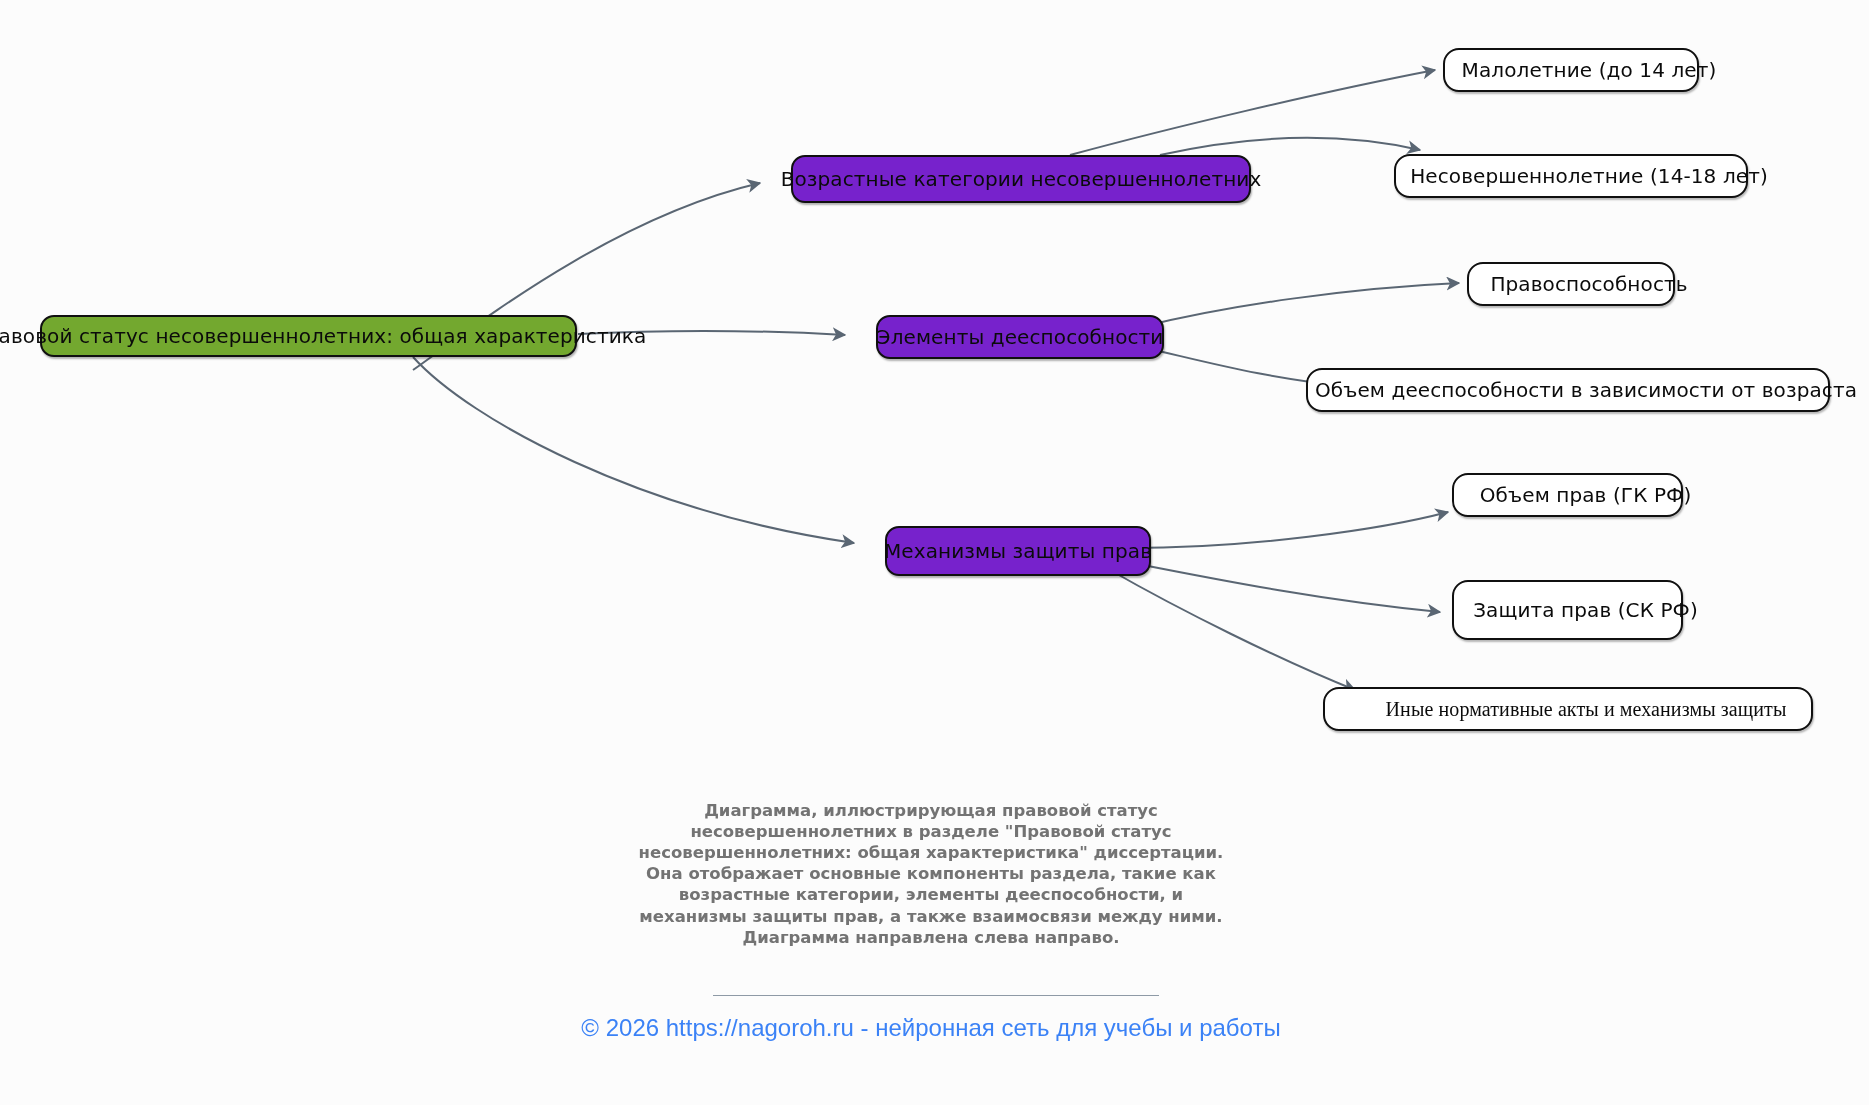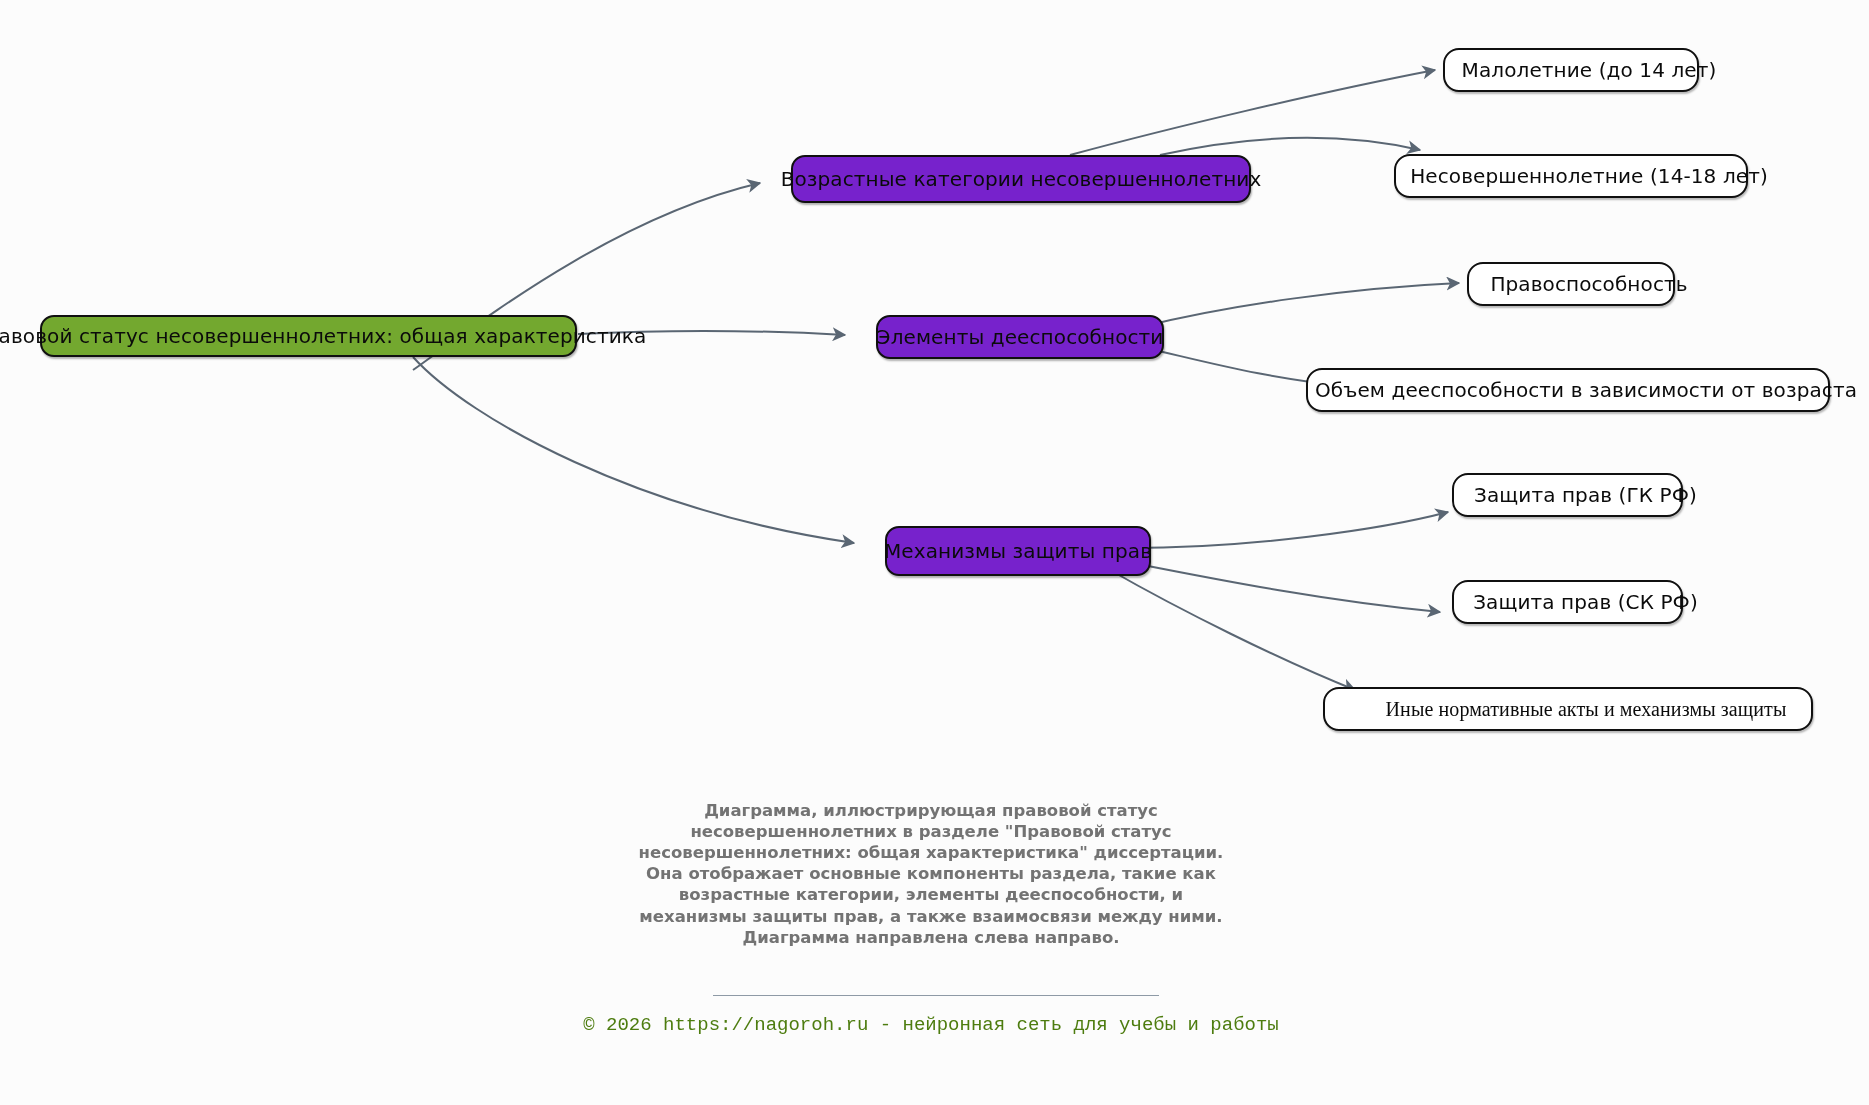--- a/index.html
+++ b/index.html
@@ -90,23 +90,23 @@
     height: 1px;
     background: #8e9aa6;
   }
 
   .footer {
     position: absolute;
     left: 534px;
     top: 1014px;
     width: 794px;
     text-align: center;
-    font-family: Liberation Mono, monospace;
-    font-size: 19px;
-    color: #4d7c0f;
+    font-family: Liberation Sans, sans-serif;
+    font-size: 24px;
+    color: #3b82f6;
     white-space: nowrap;
   }
 </style>
 </head>
 <body>
 
 <div id="canvas">
 
   <svg id="edge-layer" viewBox="0 0 1869 1105" xmlns="http://www.w3.org/2000/svg">
     <defs>
@@ -154,24 +154,24 @@
 
   <div class="node node-leaf" style="left: 1306px; top: 368px; width: 524px; height: 44px; text-align: center;">
     <span>Объем дееспособности в зависимости от возраста</span>
   </div>
 
   <div class="node node-branch" style="left: 862px; top: 526px; width: 266px; height: 50px;">
     <span>Механизмы защиты прав</span>
   </div>
 
   <div class="node node-leaf" style="left: 1452px; top: 473px; width: 231px; height: 44px;">
-    <span>Защита прав (ГК РФ)</span>
+    <span>Объем прав (ГК РФ)</span>
   </div>
 
-  <div class="node node-leaf" style="left: 1452px; top: 580px; width: 231px; height: 44px;">
+  <div class="node node-leaf" style="left: 1452px; top: 580px; width: 231px; height: 60px;">
     <span>Защита прав (СК РФ)</span>
   </div>
 
   <div class="node node-leaf" style="left: 1323px; top: 687px; width: 490px; height: 44px; font-family: Liberation Serif, serif;">
     <span>Иные нормативные акты и механизмы защиты</span>
   </div>
 
   <div class="caption">Диаграмма, иллюстрирующая правовой статус несовершеннолетних в разделе "Правовой статус несовершеннолетних: общая характеристика" диссертации.  Она отображает основные компоненты раздела, такие как возрастные категории, элементы дееспособности, и механизмы защиты прав, а также взаимосвязи между ними.  Диаграмма направлена слева направо.</div>
   <div class="caption-rule"></div>
   <div class="footer">© 2026 https://nagoroh.ru - нейронная сеть для учебы и работы</div>

